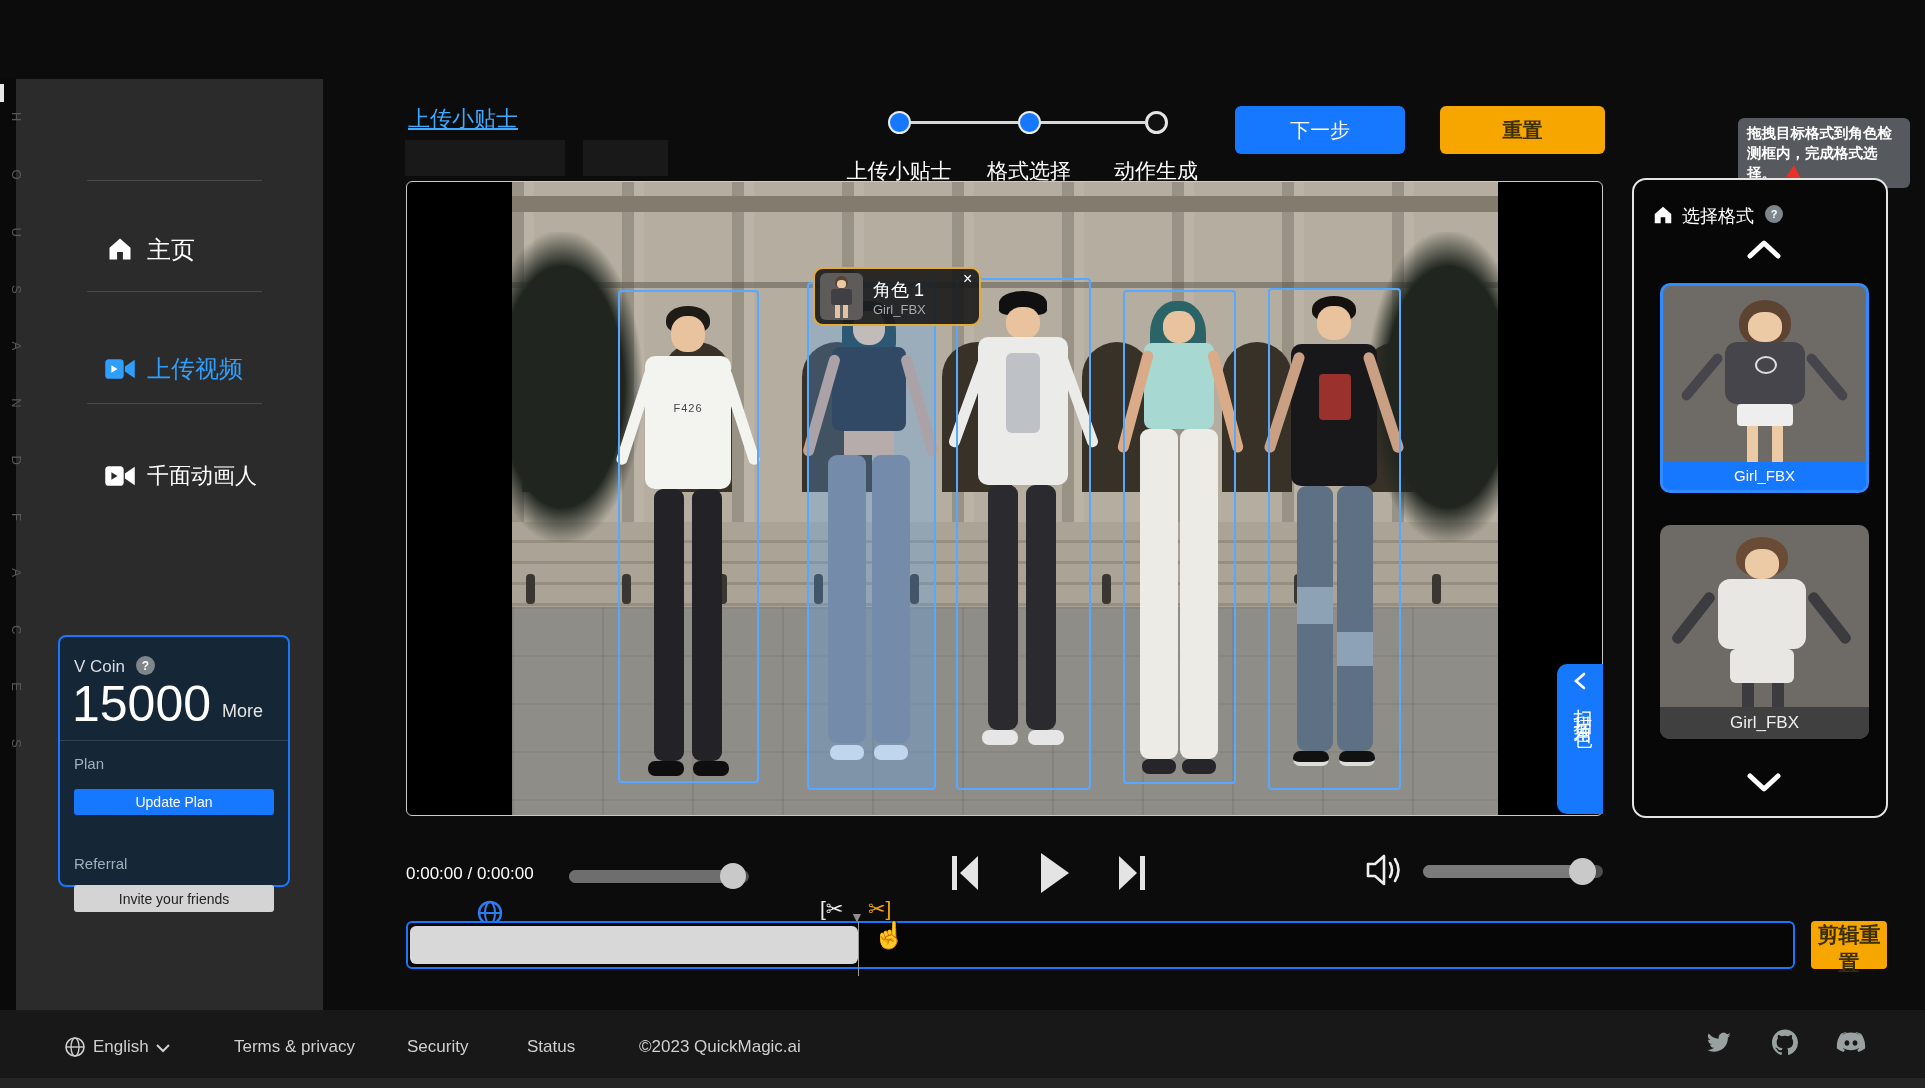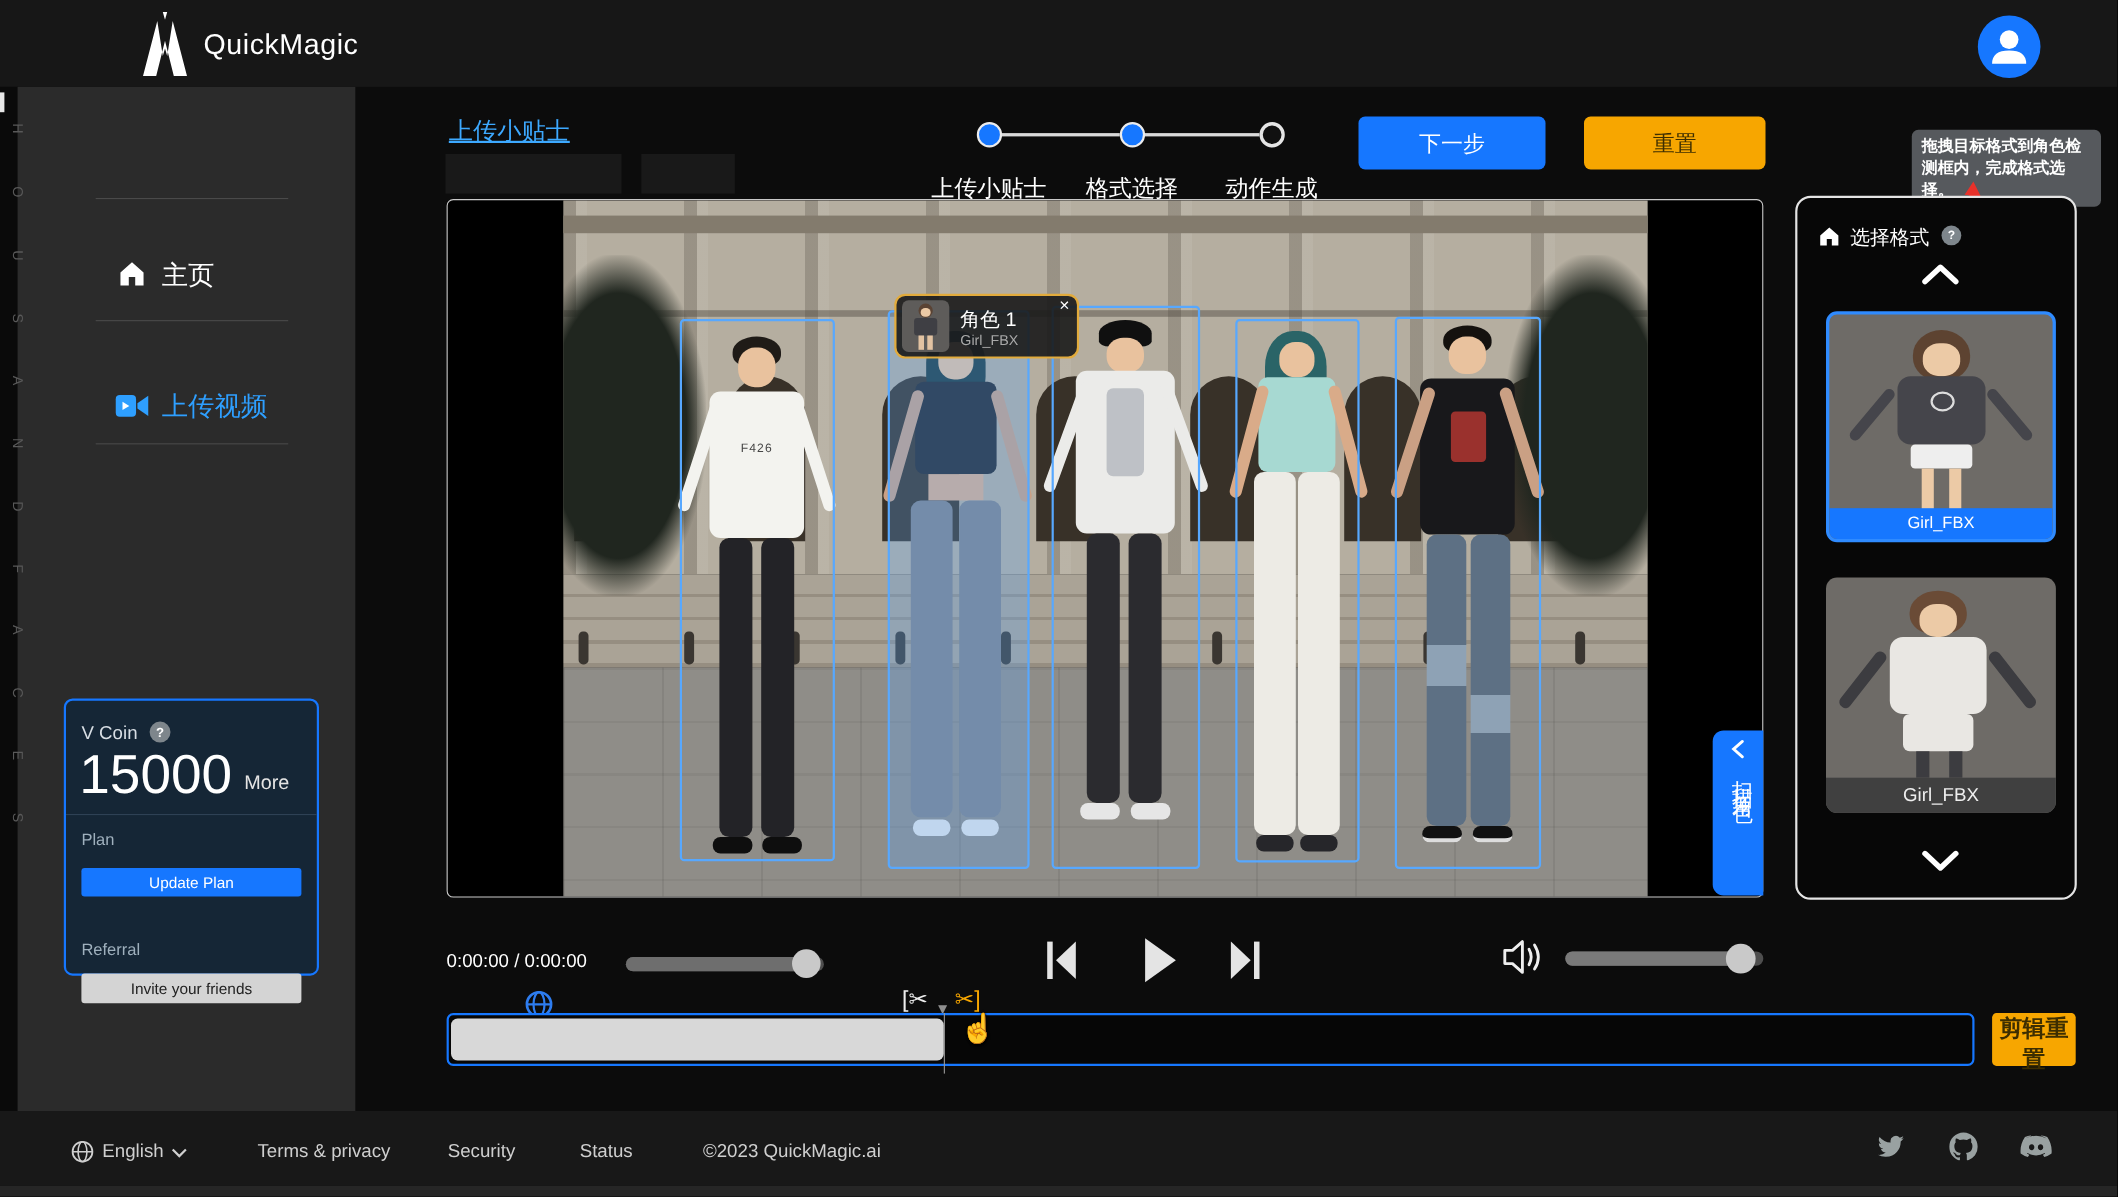--- a/index.html
+++ b/index.html
@@ -95,33 +95,20 @@
   .footer { position:absolute; left:0; top:1010px; width:1925px; height:68px; background:#181818; }
   .footer-strip { position:absolute; left:0; top:1078px; width:1925px; height:10px; background:#262626; }
   .f-link { position:absolute; top:1037px; font-size:17px; color:#cfcfcf; cursor:pointer; }
   .f-icon { position:absolute; top:1030px; cursor:pointer; }
 </style>
 </head>
 <body>
 
 <div class="app">
 
-  <div class="topbar">
-    <svg class="abs" style="left:127px;top:11px;" width="46" height="60" viewBox="0 0 46 60">
-      <polygon points="21,0 25,0 23,7 21,0" fill="#fff"></polygon>
-      <path d="M3 58 L16 8 L21 40 L23 33 L25 40 L30 8 L43 58 L31 58 L23 26 L15 58 Z" fill="#fff"></path>
-    </svg>
-    <div class="brand-name">QuickMagic</div>
-    <div class="avatar">
-      <svg width="57" height="57" viewBox="0 0 57 57">
-        <circle cx="28.5" cy="22" r="8.5" fill="#fff"></circle>
-        <path d="M13 44 q0 -12 15.5 -12 q15.5 0 15.5 12 z" fill="#fff"></path>
-      </svg>
-    </div>
-  </div>
 
   <div class="edge-strip"></div>
   <div class="abs" style="left:0;top:84px;width:4px;height:18px;background:#e8e8e8;"></div>
   <div class="sidebar"></div>
   <div class="vert-label">HOUSANDFACES</div>
 
   <div class="side-div" style="top:180px;"></div>
 
   <div class="side-item" style="top:220px;">
     <svg class="abs" style="left:106px;top:15px;" width="28" height="28" viewBox="0 0 24 24">
@@ -134,20 +121,28 @@
   <div class="side-item active" style="top:339px;padding-left:36px;">
     <svg class="abs" style="left:104px;top:17px;" width="32" height="26" viewBox="0 0 26 20">
       <rect x="1" y="2" width="15" height="16" rx="3" fill="#2e9fff"></rect>
       <path d="M17 8 L25 2.5 V17.5 L17 12 Z" fill="#2e9fff"></path>
       <path d="M6 7 L11 10 L6 13 Z" fill="#fff"></path>
     </svg>
     <span class="lbl">上传视频</span>
   </div>
   <div class="side-div" style="top:403px;"></div>
 
+  <div class="side-item" style="top:446px;">
+    <svg class="abs" style="left:104px;top:17px;" width="32" height="26" viewBox="0 0 26 20">
+      <rect x="1" y="2" width="15" height="16" rx="3" fill="#fff"></rect>
+      <path d="M17 8 L25 2.5 V17.5 L17 12 Z" fill="#fff"></path>
+      <path d="M6 7 L11 10 L6 13 Z" fill="#2b2b2b"></path>
+    </svg>
+    <span class="lbl" style="font-size:22px;">千面动画人</span>
+  </div>
 
   <div class="vcoin">
     <span class="abs" style="left:14px;top:20px;font-size:17px;color:#d8dee4;">V Coin</span>
     <span class="qmark abs" style="left:76px;top:19px;">?</span>
     <span class="abs" style="left:12px;top:38px;font-size:50px;color:#fff;">15000</span>
     <span class="abs" style="left:162px;top:64px;font-size:18px;color:#e4e4e4;cursor:pointer;">More</span>
     <div class="abs" style="left:0;top:103px;width:228px;height:1px;background:#2e4155;"></div>
     <span class="abs" style="left:14px;top:118px;font-size:15px;color:#9fb0bd;">Plan</span>
     <button class="btn-blue abs" style="left:14px;top:152px;width:200px;height:26px;font-size:14px;">Update Plan</button>
     <span class="abs" style="left:14px;top:218px;font-size:15px;color:#9fb0bd;">Referral</span>
@@ -161,21 +156,21 @@
   <div class="step-line" style="left:910px;width:108px;"></div>
   <div class="step-line" style="left:1040px;width:105px;"></div>
   <div class="step-dot done" style="left:888px;"></div>
   <div class="step-dot done" style="left:1018px;"></div>
   <div class="step-dot todo" style="left:1145px;"></div>
   <div class="step-lbl" style="left:834px;">上传小贴士</div>
   <div class="step-lbl" style="left:964px;">格式选择</div>
   <div class="step-lbl" style="left:1091px;">动作生成</div>
 
   <button class="big-btn" style="left:1235px;width:170px;background:#1677ff;color:#fff;">下一步</button>
-  <button class="big-btn" style="left:1440px;width:165px;background:#f7a600;color:#3d2e00;font-weight:normal;">重置</button>
+  <button class="big-btn" style="left:1440px;width:165px;background:#f7a600;color:#3d2e00;font-weight:bold;">重置</button>
 
   <div class="tooltip">拖拽目标格式到角色检测框内，完成格式选择。</div>
   <svg class="abs" style="left:1752px;top:163px;" width="56" height="62" viewBox="0 0 56 62">
     <line x1="12" y1="56" x2="42" y2="12" stroke="#e8312a" stroke-width="3"></line>
     <polygon points="42,2 49,16 34,14" fill="#e8312a"></polygon>
   </svg>
 
   <div class="player">
     <div class="scene">
       <div class="wall"></div>

